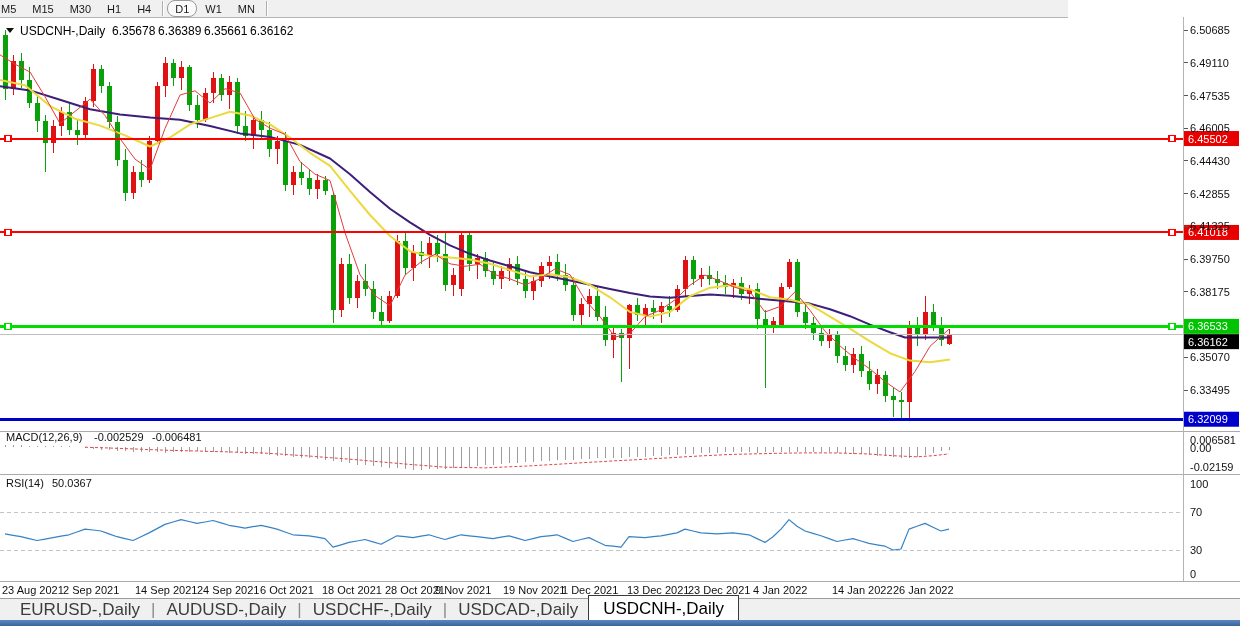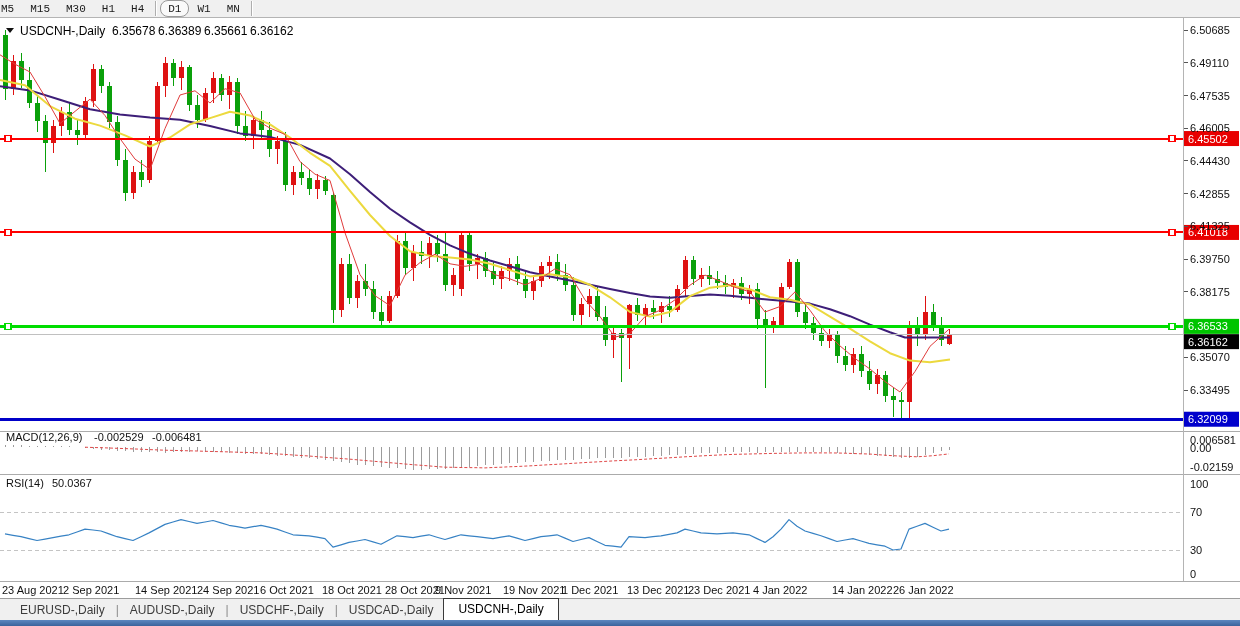--- a/index.html
+++ b/index.html
@@ -1,30 +1,30 @@
 <!DOCTYPE html>
 <html><head>
 <meta charset="utf-8">
 <style>
   html,body{margin:0;padding:0;background:#fff;width:1240px;height:626px;overflow:hidden;
     font-family:"Liberation Sans",sans-serif;-webkit-font-smoothing:antialiased;}
   #app{position:relative;width:1240px;height:626px;background:#fff;}
   
-  #toolbar{position:absolute;left:0;top:0;width:1240px;height:17px;background:#f0f0f0;
-    border-bottom:1px solid #b4b4b4;display:flex;align-items:stretch;overflow:hidden;font-family:Liberation Mono, monospace;}
+  #toolbar{position:absolute;left:0;top:0;width:1068px;height:17px;background:#f0f0f0;
+    border-bottom:1px solid #b4b4b4;display:flex;align-items:stretch;overflow:hidden;}
   .tf-btn{font-size:11px;color:#1a1a1a;padding:1px 7px 0 7px;display:flex;align-items:center;
     border:1px solid transparent;background:transparent;cursor:default;line-height:14px;}
   .tf-btn.active{background:#fafafa;border:1px solid #9a9a9a;border-radius:8px;}
   .tb-sep{width:1px;background:#aeaeae;border-right:1px solid #fff;margin:1px 3px;}
   
   #chart-svg{position:absolute;left:0;top:17px;}
   text{font-family:"Liberation Sans",sans-serif;}
   
   #tabbar{position:absolute;left:0;top:598px;width:1240px;height:22px;background:#f0f0f0;
-    border-top:1px solid #9c9c9c;display:flex;align-items:center;font-size:12px;color:#3c3c3c;text-align:center;}
+    border-top:1px solid #9c9c9c;display:flex;align-items:center;font-size:17px;color:#3c3c3c;text-align:center;}
   .tab{padding:2px 10px;white-space:nowrap;cursor:default;}
   .tab-sep{color:#8a8a8a;padding:0 1px;}
   .tab.active{background:#fff;border:1px solid #3a3a3a;border-bottom:1px solid #fff;
     margin-top:-2px;padding:3px 14px 4px 14px;color:#000;}
   #bottomstrip{position:absolute;left:0;top:620px;width:1240px;height:6px;
     background:linear-gradient(#5c87c0,#3a639c);}
 </style>
 </head>
 <body>
 

